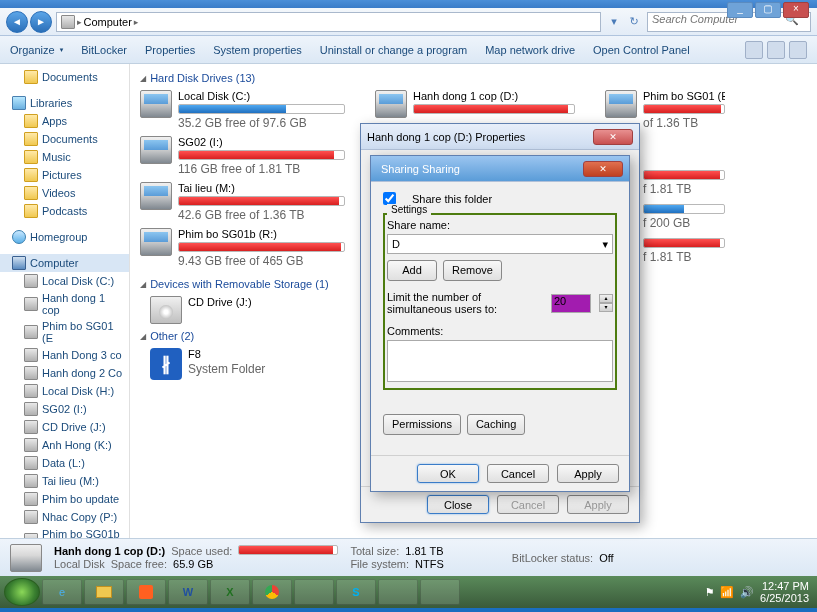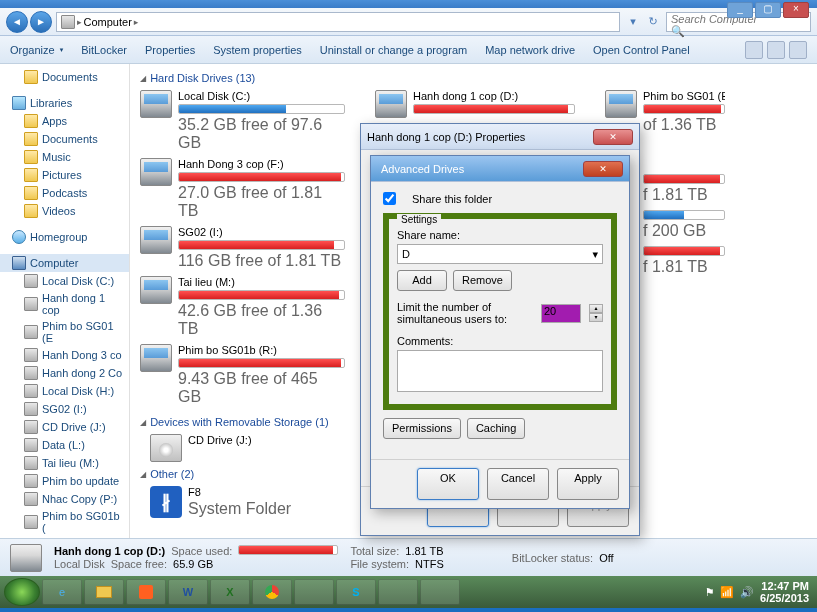--- a/index.html
+++ b/index.html
@@ -11,21 +11,21 @@
 .win-btn { width:26px; height:16px; background:#6fa3d8; border:1px solid #5a8bc0; border-radius:2px; color:#fff; text-align:center; line-height:12px; font-size:10px; }
 .win-btn.close { background:#c85050; border-color:#a04040; }
 
 
 .navbar { height:28px; background:linear-gradient(#f3f7fb,#e3ecf7); border-bottom:1px solid #b0c4de; display:flex; align-items:center; padding:0 6px; gap:4px; }
 .nav-arrows { display:flex; gap:2px; }
 .nav-arrow { width:22px; height:22px; border-radius:50%; background:linear-gradient(#5ba5e8,#2b6fb8); border:1px solid #2b6fb8; color:#fff; display:flex; align-items:center; justify-content:center; font-size:10px; }
 .crumb-bar { flex:1; height:20px; background:#fff; border:1px solid #a9b8cc; display:flex; align-items:center; padding:0 4px; gap:2px; }
 .crumb-icon { width:14px; height:14px; background:linear-gradient(#e8e8e8,#b0b0b0); border:1px solid #888; border-radius:1px; }
 .crumb-sep { color:#666; font-size:9px; }
-.searchbox { width:145px; height:20px; background:#fff; border:1px solid #a9b8cc; padding:0 4px; }
+.searchbox { width:164px; height:20px; background:#fff; border:1px solid #a9b8cc; padding:0 4px; }
 .searchbox input { border:none; outline:none; width:130px; font-style:italic; color:#888; }
 .refresh-btns { display:flex; gap:2px; }
 .refresh-btn { width:18px; height:18px; color:#4a7bb8; display:flex; align-items:center; justify-content:center; }
 
 
 .toolbar { height:28px; background:linear-gradient(#eef4fb,#dce8f5); border-bottom:1px solid #c0d0e0; display:flex; align-items:center; padding:0 10px; gap:18px; color:#1a4a7a; }
 .tb-item { display:flex; align-items:center; gap:3px; }
 .tb-drop::after { content:"▾"; font-size:7px; margin-left:2px; }
 .tb-right { margin-left:auto; display:flex; gap:4px; }
 .tb-icon { width:18px; height:18px; background:#d0dcec; border:1px solid #a0b0c8; border-radius:2px; }
@@ -51,63 +51,63 @@
 .drive-grid { display:flex; flex-wrap:wrap; gap:0 30px; }
 .drive-col { width:205px; }
 .drive-item { display:flex; gap:6px; margin-bottom:6px; }
 .drive-icon { width:32px; height:28px; flex-shrink:0; background:linear-gradient(#f0f0f0 0%,#d8d8d8 40%,#808890 100%); border:1px solid #888; border-radius:2px; position:relative; }
 .drive-icon::after { content:""; position:absolute; top:3px; left:3px; right:3px; height:10px; background:linear-gradient(#8bc5f0,#5a9cd8); }
 .drive-info { flex:1; overflow:hidden; }
 .drive-name { color:#000; margin-bottom:2px; white-space:nowrap; }
 .drive-bar { height:10px; background:#fff; border:1px solid #b8b8b8; border-radius:2px; overflow:hidden; margin-bottom:2px; }
 .drive-fill { height:100%; background:linear-gradient(#ff5050,#d82020); }
 .drive-fill.blue { background:linear-gradient(#50a8f0,#2070c0); }
-.drive-free { color:#666; font-size:16px; }
+.drive-free { color:#666; font-size:12px; }
 .cd-icon { width:32px; height:28px; flex-shrink:0; background:linear-gradient(#f0f0f0,#c0c0c0); border:1px solid #888; border-radius:2px; position:relative; }
 .cd-icon::after { content:""; position:absolute; top:8px; left:8px; width:14px; height:14px; background:radial-gradient(circle,#fff 20%,#d0d0d0 60%,#a0a0a0); border-radius:50%; }
 .bt-icon { width:32px; height:32px; flex-shrink:0; background:#2060c0; border-radius:4px; color:#fff; display:flex; align-items:center; justify-content:center; font-size:18px; font-weight:bold; }
 
 
 .statusbar { height:38px; background:linear-gradient(#eef4fb,#dce8f5); border-top:1px solid #c0d0e0; display:flex; align-items:center; padding:0 10px; gap:12px; }
 .status-icon { width:32px; height:28px; background:linear-gradient(#f0f0f0 0%,#d8d8d8 40%,#808890 100%); border:1px solid #888; border-radius:2px; }
 .status-txt { display:flex; flex-direction:column; gap:1px; }
 .status-line { display:flex; gap:6px; }
 .status-label { color:#666; }
 .status-bar-mini { width:100px; height:10px; background:#fff; border:1px solid #b8b8b8; border-radius:2px; overflow:hidden; }
 .status-bar-mini .fill { height:100%; width:96%; background:linear-gradient(#ff5050,#d82020); }
 
 
 .taskbar { height:32px; background:linear-gradient(#5a8a5a,#3a5a3a); display:flex; align-items:center; padding:0 4px; gap:2px; }
 .start-orb { width:36px; height:28px; background:radial-gradient(circle,#8bd858 0%,#3a8030 60%,#205020); border-radius:50%; border:1px solid #2a6020; }
 .tb-app { width:40px; height:26px; background:rgba(255,255,255,0.15); border:1px solid rgba(0,0,0,0.2); border-radius:2px; display:flex; align-items:center; justify-content:center; }
 .tb-tray { margin-left:auto; display:flex; align-items:center; gap:6px; color:#fff; font-size:10px; }
-.tb-clock { text-align:right; line-height:1.1; padding-right:4px;font-weight:bold; }
+.tb-clock { text-align:right; line-height:1.1; padding-right:4px; }
 
 
 .dialog { position:absolute; background:#f0f0f0; border:1px solid #6080b0; box-shadow:4px 4px 12px rgba(0,0,0,0.3); }
 .dlg-title { height:26px; background:linear-gradient(#e8effa,#cddcf0); border-bottom:1px solid #b0c0d8; display:flex; align-items:center; padding:0 6px; color:#000; }
 .dlg-close { width:40px; height:16px; background:linear-gradient(#e89090,#c85050); border:1px solid #a04040; border-radius:3px; color:#fff; text-align:center; font-size:9px; line-height:14px; margin-left:auto; }
 .dlg-buttons { display:flex; gap:8px; justify-content:flex-end; padding:8px 10px; border-top:1px solid #d0d0d0; }
-.dlg-btn { min-width:62px; height:32px; background:linear-gradient(#f8f8f8,#e0e0e0); border:1px solid #888; border-radius:3px; text-align:center; line-height:19px; }
+.dlg-btn { min-width:62px; height:19px; background:linear-gradient(#f8f8f8,#e0e0e0); border:1px solid #888; border-radius:3px; text-align:center; line-height:19px; }
 .dlg-btn.default { border:1px solid #3a7cc8; box-shadow:0 0 2px #6aa8e8; }
 .dlg-btn.disabled { color:#999; }
 
 
 .props-dlg { left:360px; top:123px; width:280px; }
 .props-note { font-size:10px; color:#333; padding:4px 12px 8px; }
 .props-note a { color:#0050c0; }
 
 
 .adv-dlg { left:370px; top:155px; width:260px; z-index:10; }
 .adv-dlg .dlg-title { background:linear-gradient(#9bc5f0,#5a9cd8); color:#fff; padding-left:10px; }
 .adv-dlg .dlg-close { background:linear-gradient(#e07050,#c04020); }
 .adv-body { padding:10px 12px; background:#f0f0f0; }
 .chk-row { display:flex; align-items:center; gap:16px; margin-bottom:8px; }
 .chk { width:13px; height:13px; }
-.fieldset { border:6px solid #4d7c0f; padding:8px; margin-bottom:8px; }
+.fieldset { border:2px solid #4d7c0f; padding:2px; margin-bottom:24px; }
 .fieldset-lbl { font-size:10px; position:relative; top:-14px; background:#f0f0f0; padding:0 4px; display:inline-block; }
 .fieldset-inner { margin-top:-10px; }
 .fld-label { margin-bottom:3px; }
 .combo { width:100%; height:20px; background:#fff; border:1px solid #aaa; padding:0 4px; display:flex; align-items:center; justify-content:space-between; margin-bottom:6px; }
 .btn-row { display:flex; gap:6px; margin-bottom:10px; }
 .small-btn { min-width:50px; height:21px; background:linear-gradient(#f8f8f8,#e0e0e0); border:1px solid #888; border-radius:3px; text-align:center; line-height:19px; padding:0 8px; }
 .limit-row { display:flex; align-items:center; gap:8px; margin-bottom:10px; }
 .spin { width:40px; height:19px; background:#a21caf; border:1px solid #aaa; padding:0 2px; display:flex; align-items:flex-start; }
 .spin-btns { width:14px; display:flex; flex-direction:column; }
 .spin-b { height:9px; background:linear-gradient(#f0f0f0,#d0d0d0); border:1px solid #aaa; font-size:6px; text-align:center; line-height:7px; }
@@ -181,25 +181,25 @@
     <div class="sb-item indent">
         <div class="sb-icon folder"></div>
         <span>Music</span>
       </div>
     <div class="sb-item indent">
         <div class="sb-icon folder"></div>
         <span>Pictures</span>
       </div>
     <div class="sb-item indent">
         <div class="sb-icon folder"></div>
+        <span>Videos</span>
+      </div>
+    <div class="sb-item indent">
+        <div class="sb-icon folder"></div>
         <span>Podcasts</span>
-      </div>
-    <div class="sb-item indent">
-        <div class="sb-icon folder"></div>
-        <span>Videos</span>
       </div>
     <div class="sb-sep"></div>
     <div class="sb-item">
         <div class="sb-icon home"></div>
         <span>Homegroup</span>
       </div>
     <div class="sb-sep"></div>
     <div class="sb-item sel">
         <div class="sb-icon computer"></div>
         <span>Computer</span>
@@ -232,20 +232,24 @@
         <div class="sb-item indent">
           <div class="sb-icon drive"></div>
           <span>SG02 (I:)</span>
         </div>
         <div class="sb-item indent">
           <div class="sb-icon drive"></div>
           <span>CD Drive (J:)</span>
         </div>
         <div class="sb-item indent">
           <div class="sb-icon drive"></div>
+          <span>Anh Hong (K:)</span>
+        </div>
+        <div class="sb-item indent">
+          <div class="sb-icon drive"></div>
           <span>Data (L:)</span>
         </div>
         <div class="sb-item indent">
           <div class="sb-icon drive"></div>
           <span>Tai lieu (M:)</span>
         </div>
         <div class="sb-item indent">
           <div class="sb-icon drive"></div>
           <span>Phim bo update</span>
         </div>
@@ -268,30 +272,20 @@
     <div class="drive-grid">
       <div class="drive-col" id="drives1">
           <div class="drive-item">
             <div class="drive-icon"></div>
             <div class="drive-info">
               <div class="drive-name">Local Disk (C:)</div>
               <div class="drive-bar">
                 <div class="drive-fill blue" style="width:65%"></div>
               </div>
               <div class="drive-free">35.2 GB free of 97.6 GB</div>
-            </div>
-          </div>
-          <div class="drive-item">
-            <div class="drive-icon"></div>
-            <div class="drive-info">
-              <div class="drive-name">Hanh Dong 3 cop (F:)</div>
-              <div class="drive-bar">
-                <div class="drive-fill" style="width:98%"></div>
-              </div>
-              <div class="drive-free">27.0 GB free of 1.81 TB</div>
             </div>
           </div>
           <div class="drive-item">
             <div class="drive-icon"></div>
             <div class="drive-info">
               <div class="drive-name">SG02 (I:)</div>
               <div class="drive-bar">
                 <div class="drive-fill" style="width:94%"></div>
               </div>
               <div class="drive-free">116 GB free of 1.81 TB</div>
@@ -479,21 +473,21 @@
   </div>
   <div class="dlg-buttons">
     <div class="dlg-btn default">Close</div>
     <div class="dlg-btn disabled">Cancel</div>
     <div class="dlg-btn disabled">Apply</div>
   </div>
 </div>
 
 <div class="dialog adv-dlg">
   <div class="dlg-title">
-    <span>Advanced Drives</span>
+    <span>Sharing Sharing</span>
     <div class="dlg-close">✕</div>
   </div>
   <div class="adv-body">
     <div class="chk-row">
       <input type="checkbox" class="chk" checked="" style="">
       <span>Share this folder</span>
     </div>
     <div class="fieldset">
       <span class="fieldset-lbl">Settings</span>
       <div class="fieldset-inner">

